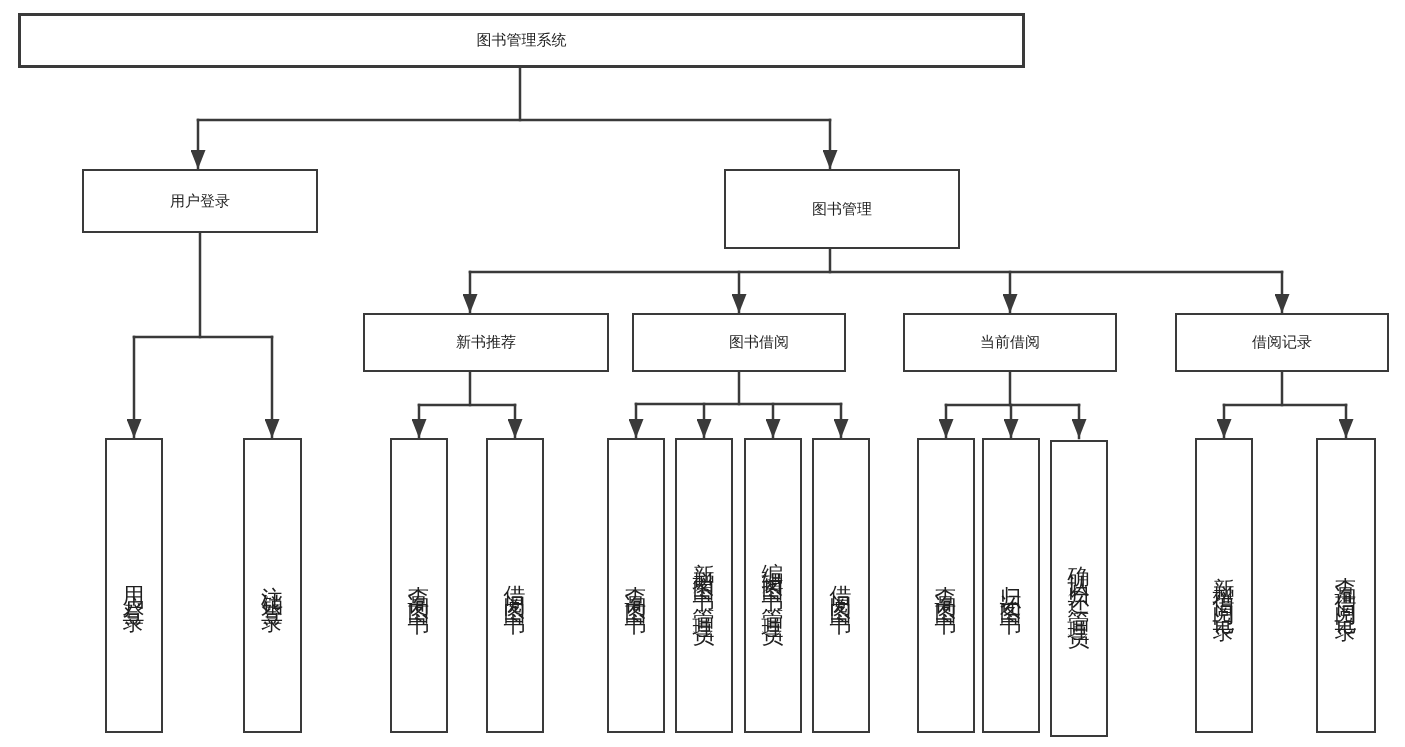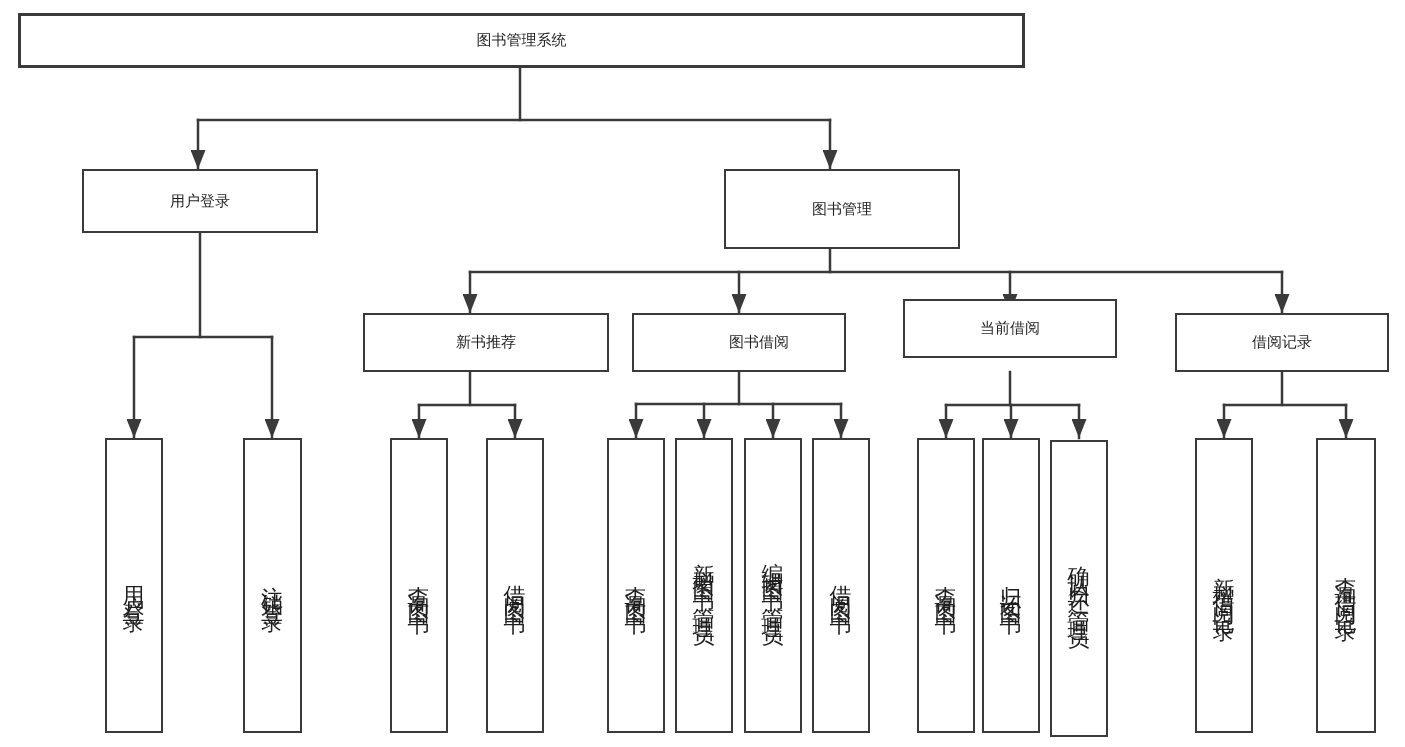--- a/index.html
+++ b/index.html
@@ -109,21 +109,21 @@
   <div class="node h" style="left:688px;top:169px;width:236px;height:80px;margin-left:36px;">
     <span>图书管理</span>
   </div>
 
   <div class="node h" style="left:363px;top:313px;width:246px;height:59px;">
     <span>新书推荐</span>
   </div>
   <div class="node h" style="left:632px;top:313px;width:214px;height:59px;padding-left:40px;">
     <span>图书借阅</span>
   </div>
-  <div class="node h" style="left:903px;top:299px;width:214px;height:59px;">
+  <div class="node h" style="left:903px;top:313px;width:214px;height:59px;">
     <span>当前借阅</span>
   </div>
   <div class="node h" style="left:1175px;top:313px;width:214px;height:59px;">
     <span>借阅记录</span>
   </div>
 
   <div class="node v" style="left:105px;top:438px;width:58px;height:295px;">
     <span class="vtext">用户登录</span>
   </div>
   <div class="node v" style="left:243px;top:438px;width:59px;height:295px;">

